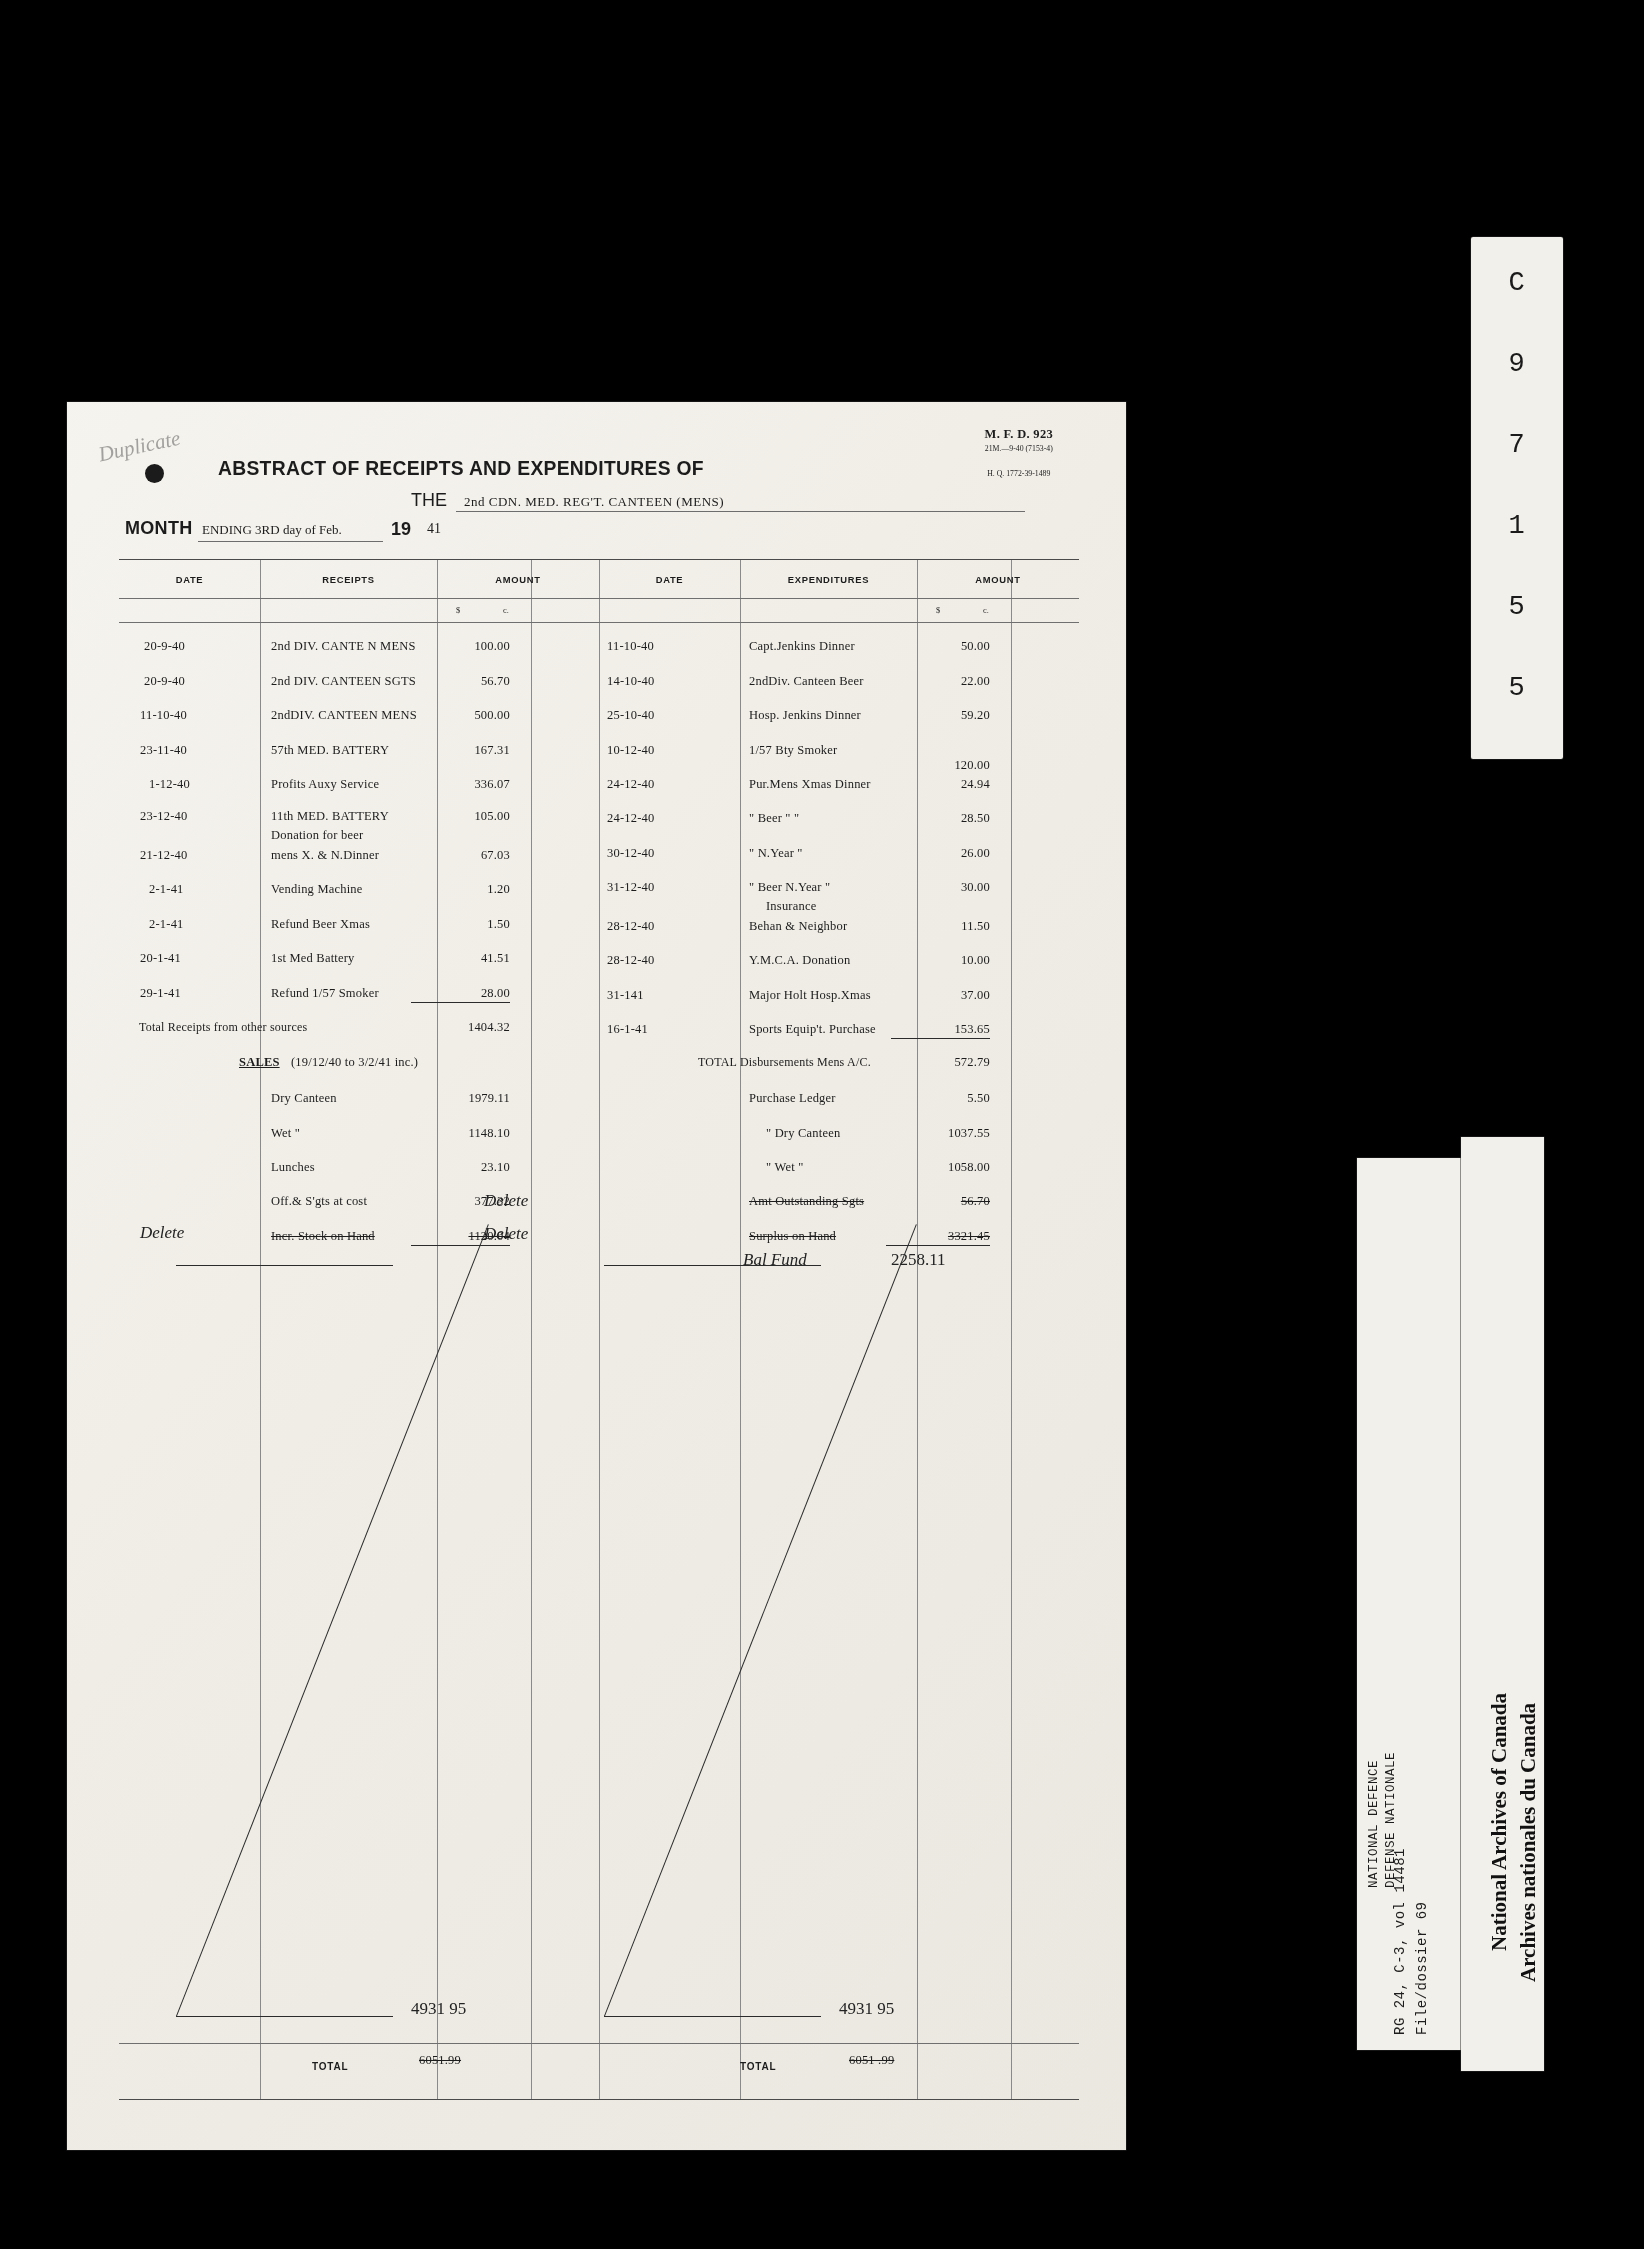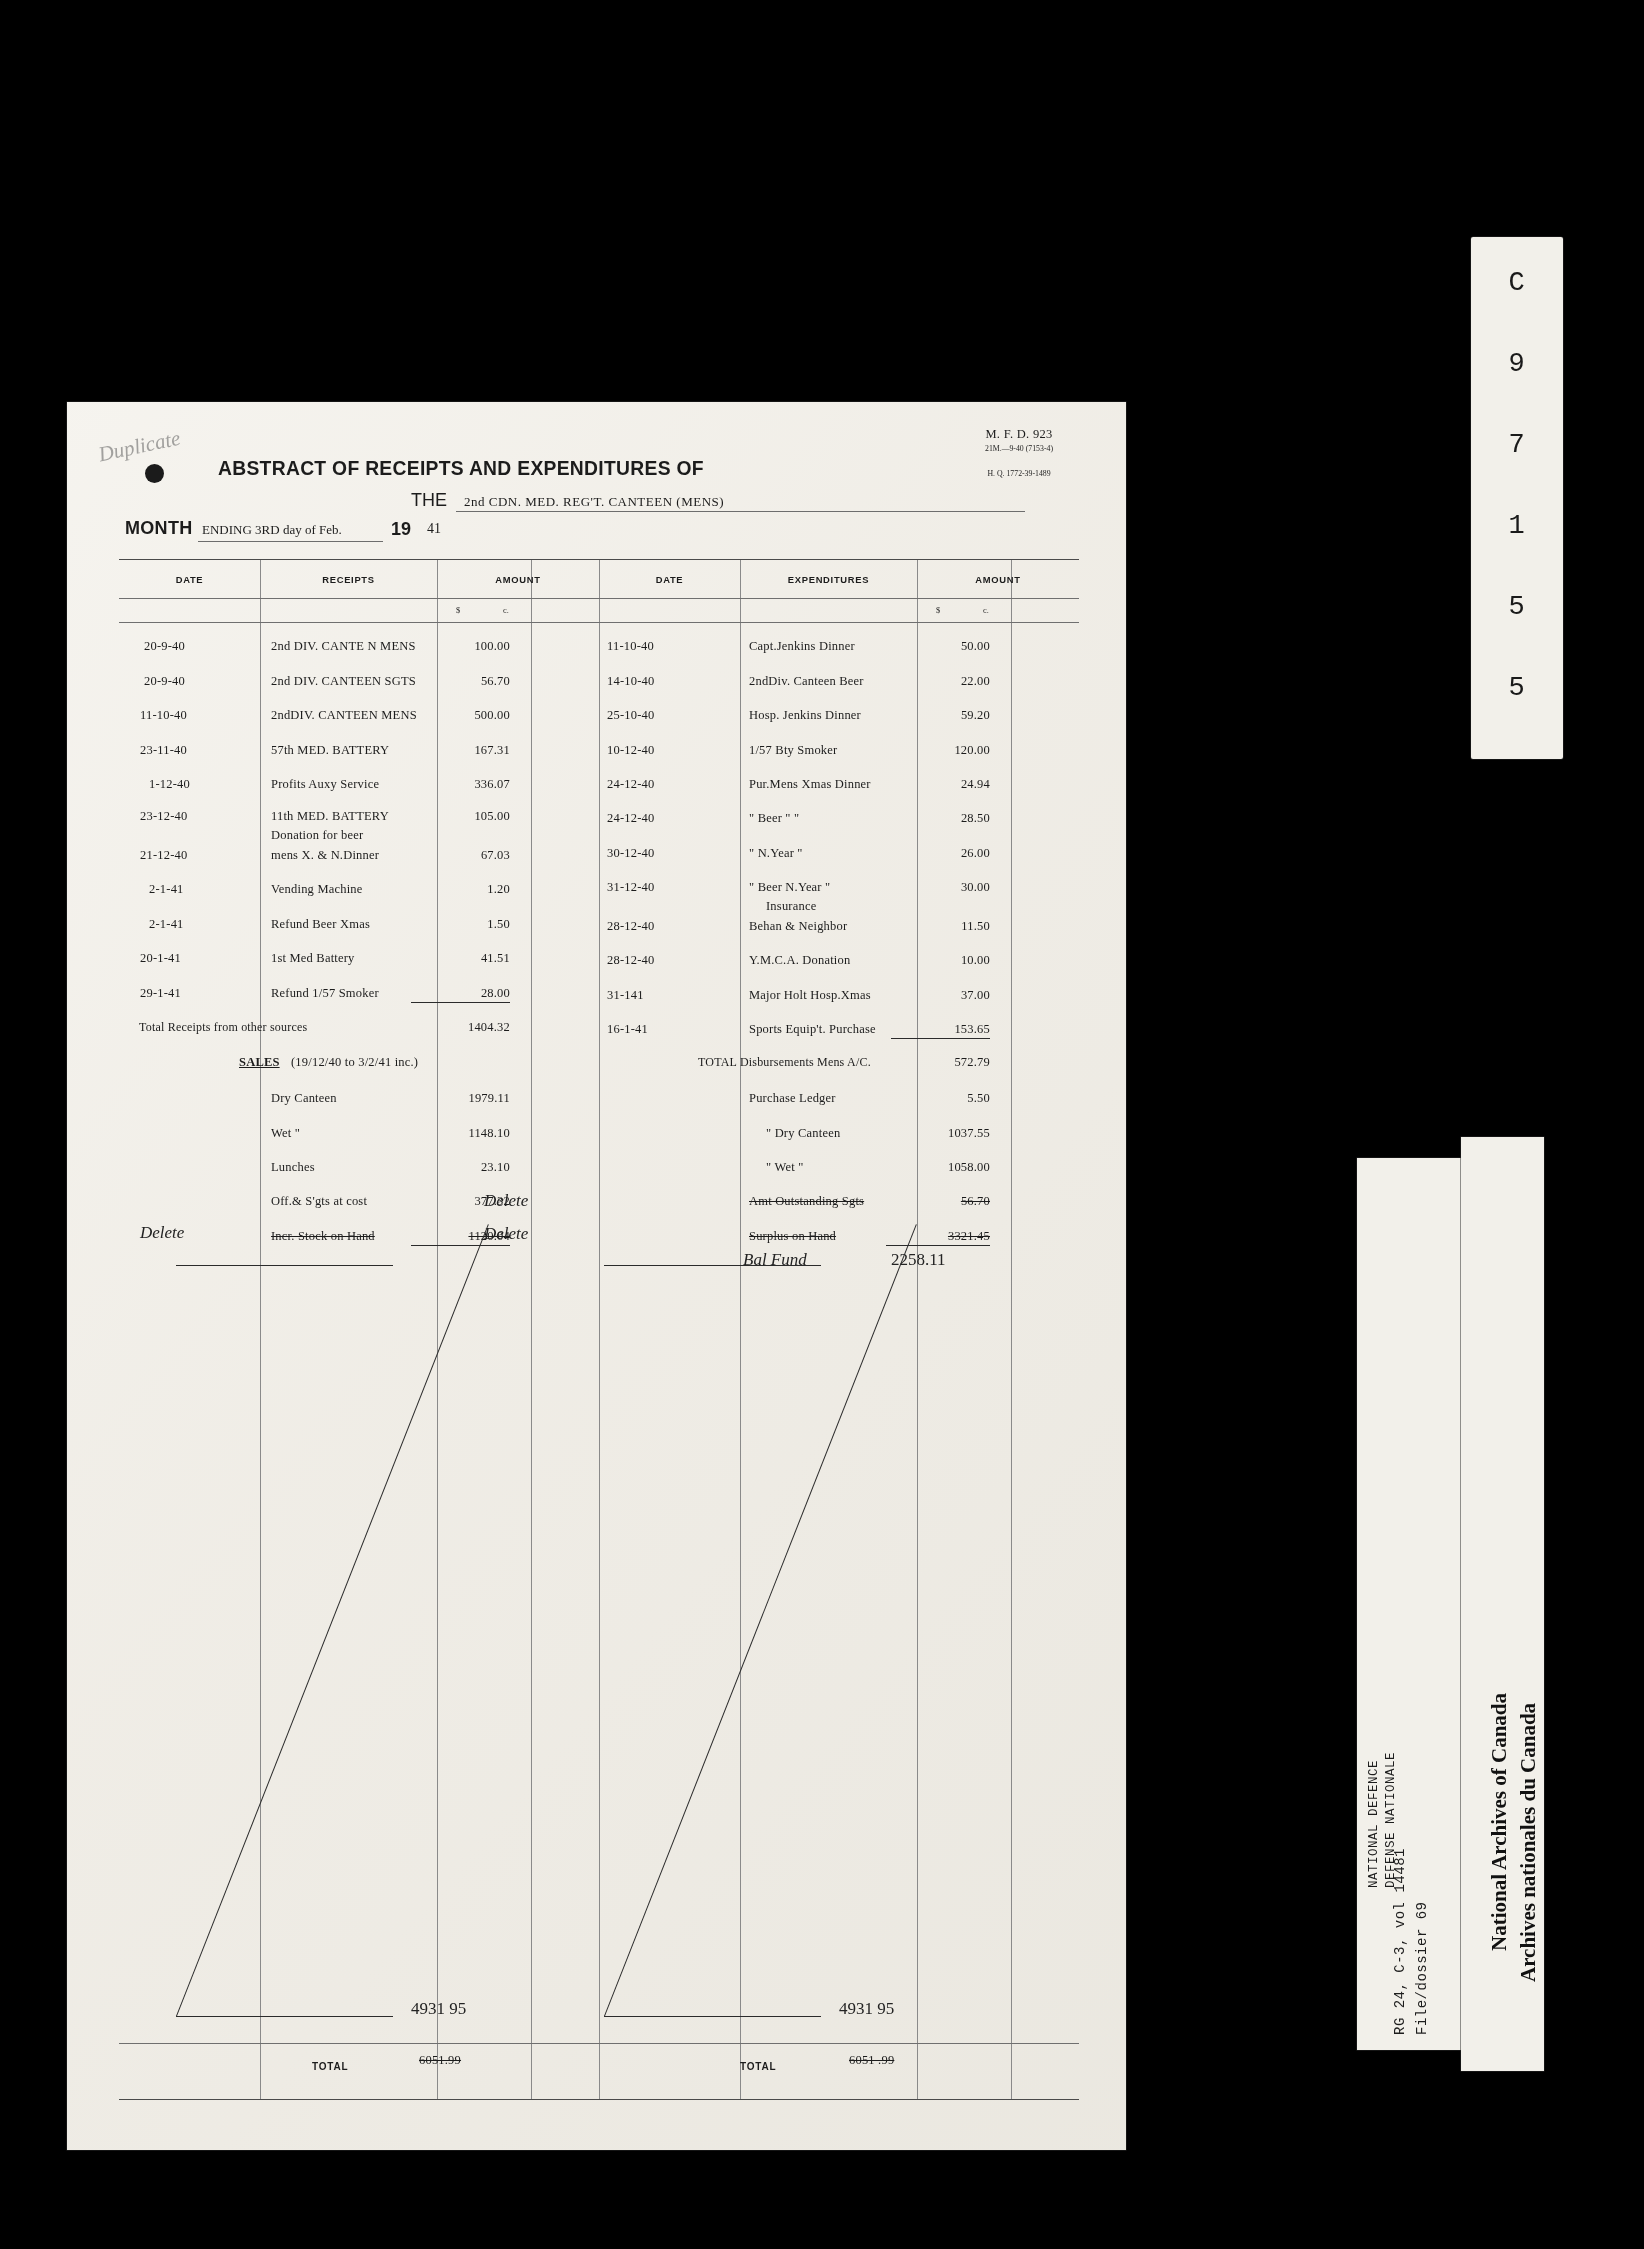--- a/index.html
+++ b/index.html
@@ -13,21 +13,21 @@
     color:#1c1c1c;
   }
   #sheet:before{ 
     content:""; position:absolute; inset:0;
     background:linear-gradient(130deg,#f6f4ef 0%,#efece5 45%,#e9e6de 100%);
     opacity:.85; pointer-events:none;
   }
   .lyr{position:relative;z-index:2;}
 
   .mfd{position:absolute; right:73px; top:25px; text-align:center; font-family:"Liberation Serif",serif;}
-  .mfd .t1{font-size:12.5px; font-weight:normal; letter-spacing:0.3px;}
+  .mfd .t1{font-size:12.5px; font-weight:bold; letter-spacing:0.3px;}
   .mfd .t2{font-size:7.8px; margin-top:2.1px;}
   .mfd .t3{font-size:7.8px; margin-top:16px;}
 
   .dup{position:absolute; left:31px; top:32px; font-family:"Liberation Serif",serif;
        font-size:21px; font-style:italic; color:#5d5d5d; transform:rotate(-12deg); opacity:.55;}
 
   .punch{position:absolute; left:78px; top:62px; width:19px; height:19px; border-radius:50%;
          background:#1b1b1b;}
 
   .title{position:absolute; left:151px; top:56px; font-size:19.3px; font-weight:bold; letter-spacing:0.3px;}
@@ -205,21 +205,21 @@
       <div class="cell" style="left:488px; top:114px">14-10-40</div>
       <div class="cell" style="left:630px;top:114px">2ndDiv. Canteen Beer</div>
       <div class="cell amt" style="left:772px;top:114px;width:99px">22.00</div>
 
       <div class="cell" style="left:488px; top:148px">25-10-40</div>
       <div class="cell" style="left:630px;top:148px">Hosp. Jenkins Dinner</div>
       <div class="cell amt" style="left:772px;top:148px;width:99px">59.20</div>
 
       <div class="cell" style="left:488px; top:183px">10-12-40</div>
       <div class="cell" style="left:630px;top:183px">1/57 Bty Smoker</div>
-      <div class="cell amt" style="left:772px;top:183px;width:99px">120.00</div>
+      <div class="cell amt" style="left:772px;top:198px;width:99px">120.00</div>
 
       <div class="cell" style="left:488px; top:217px">24-12-40</div>
       <div class="cell" style="left:630px;top:217px">Pur.Mens Xmas Dinner</div>
       <div class="cell amt" style="left:772px;top:217px;width:99px">24.94</div>
 
       <div class="cell" style="left:488px; top:251px">24-12-40</div>
       <div class="cell" style="left:630px;top:251px">"    Beer   "      "</div>
       <div class="cell amt" style="left:772px;top:251px;width:99px">28.50</div>
 
       <div class="cell" style="left:488px; top:286px">30-12-40</div>

